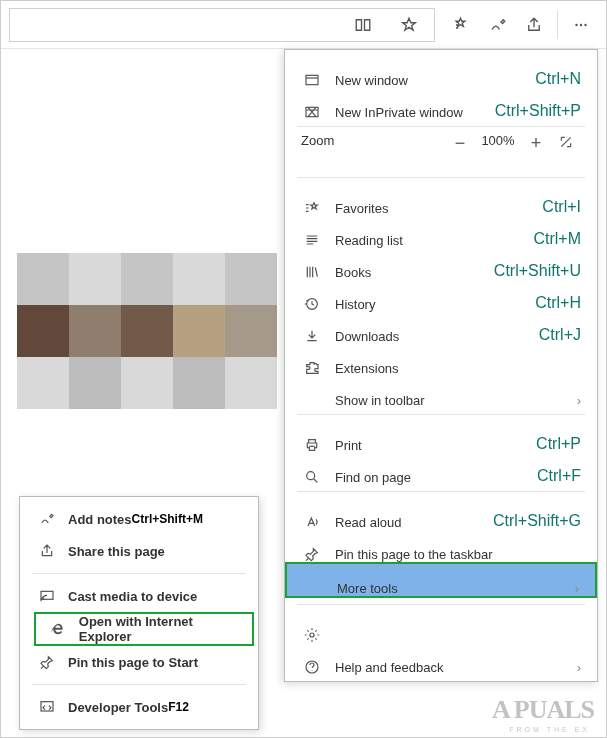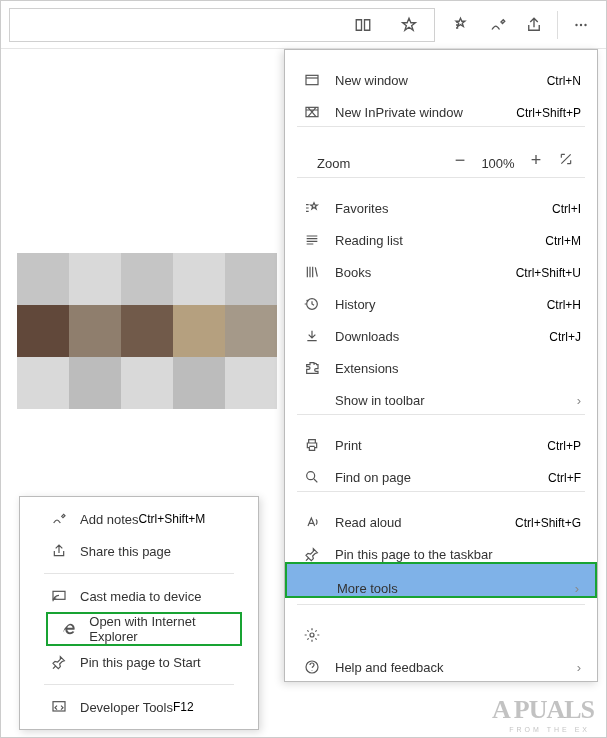--- a/index.html
+++ b/index.html
@@ -20,29 +20,29 @@
     .bg-blur .d1{background:#c5c5c5}.bg-blur .d2{background:#d9d9d9}.bg-blur .d3{background:#bcbcbc}
     .bg-blur .d4{background:#61483a}.bg-blur .d5{background:#8f7e6d}.bg-blur .d6{background:#715a4a}
     .bg-blur .d7{background:#b5a07f}.bg-blur .d8{background:#a59989}.bg-blur .d9{background:#fff}
 
     .menu { position: absolute; top: 48px; right: 8px; width: 314px; background: #fff; border: 1px solid #bbb; box-shadow: -2px 2px 8px rgba(0,0,0,.15); padding: 6px 0; font-size: 13px; color: #333; }
     .menu .item { height: 32px; display: flex; align-items: flex-end; padding: 0 16px; cursor: pointer; }
     .menu .item.highlight { background: #7fb2e8; border: 2px solid #18a333; height: 36px; }
     .iconbox { width: 22px; display: flex; justify-content: center; margin-right: 12px; color: #555; }
     .iconbox svg { width: 16px; height: 16px; }
     .menu .label { flex: 1; }
-    .menu .shortcut { color: #000000; font-size: 12px; }
+    .menu .shortcut { color: #0f766e; font-size: 16px; }
     .menu .chevron { color: #888; }
     .divider { height: 1px; background: #e4e4e4; margin: 6px 12px; }
-    .zoomrow { height: 38px; display: flex; align-items: flex-end; padding: 0 16px; margin-left: 16px; }
+    .zoomrow { height: 38px; display: flex; align-items: flex-start; padding: 0 16px; }
     .zoomrow .zlabel { flex: 1; }
     .zoomrow .zbtn { width: 30px; text-align: center; font-size: 18px; color: #555; cursor: pointer; }
     .zoomrow .zval { width: 46px; text-align: center; }
 
-    .submenu { position: absolute; top: 495px; left: 18px; width: 240px; background: #fff; border: 1px solid #bbb; box-shadow: 2px 2px 8px rgba(0,0,0,.15); padding: 6px 16px; font-size: 13px; color: #333; z-index: 10; }
+    .submenu { position: absolute; top: 495px; left: 18px; width: 240px; background: #fff; border: 1px solid #bbb; box-shadow: 2px 2px 8px rgba(0,0,0,.15); padding: 6px 4px; font-size: 13px; color: #333; z-index: 10; font-weight: bold; }
     .submenu .item { height: 32px; display: flex; align-items: center; padding: 0 12px; cursor: pointer; }
     .submenu .item.highlight { background: #fff; border: 2px solid #18a333; height: 34px; margin-left: 10px; }
     .submenu .iconbox { width: 22px; margin-right: 10px; }
     .submenu .shortcut { color: #000000; font-size: 12px; }
     .submenu .divider { margin: 6px 8px; }
 
     .watermark { position: absolute; bottom: 12px; right: 12px; font-family: Liberation Serif, serif; font-weight: 900; font-size: 26px; color: rgba(80,80,80,.35); letter-spacing: -1px; pointer-events: none; }
     .watermark-sub { position: absolute; bottom: 4px; right: 16px; font-size: 7px; letter-spacing: 3px; color: rgba(80,80,80,.35); pointer-events: none; }
   </style>
 </head>

